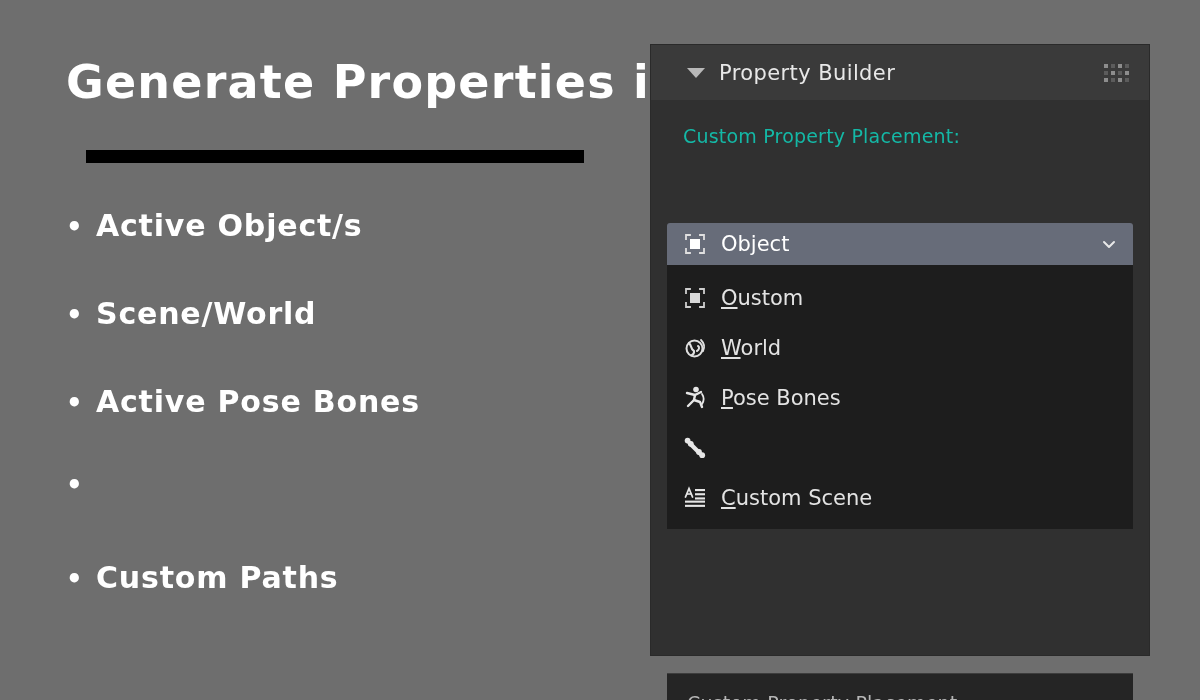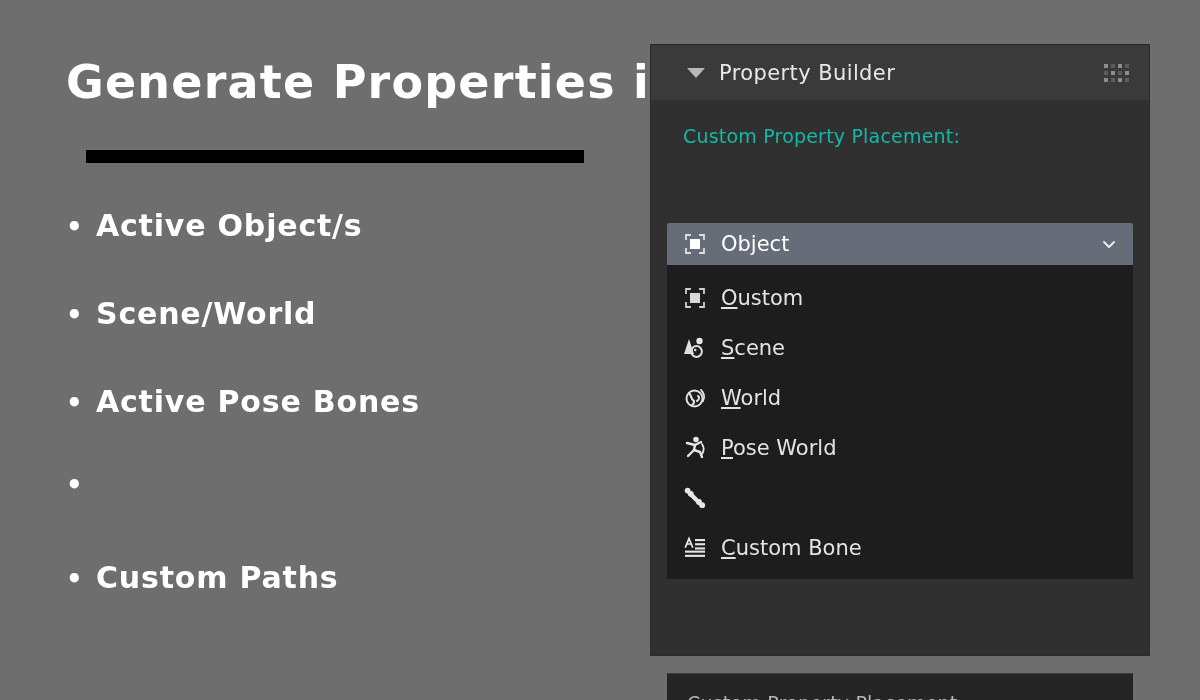--- a/index.html
+++ b/index.html
@@ -313,31 +313,20 @@
                 <path d="M18 4 H22 V8"></path>
               <path d="M22 18 V22 H18"></path>
                 <path d="M8 22 H4 V18"></path>
             </g>
           </svg>
         </span>
         <span class="item-label"><span class="accel">O</span><span>ustom</span></span>
       </div>
 
 
-      <div class="dropdown-item">
-        <span class="icon-box">
-          <svg width="26" height="26" viewBox="0 0 26 26">
-            <path d="M7 4 L12 19 L2 19 Z" fill="#e0e0e0"></path>
-            <circle cx="17.5" cy="6" r="3.2" fill="#e6e6e6"></circle>
-            <circle cx="14.5" cy="16.5" r="5.4" fill="none" stroke="#e0e0e0" stroke-width="2"></circle>
-            <circle cx="13.2" cy="15" r="1.3" fill="#e0e0e0"></circle>
-          </svg>
-        </span>
-        <span class="item-label"><span class="accel">S</span><span>cene</span></span>
-      </div>
 
       <div class="dropdown-item">
         <span class="icon-box">
           <svg width="26" height="26" viewBox="0 0 26 26">
             <circle cx="12.5" cy="13.5" r="8" fill="none" stroke="#e0e0e0" stroke-width="2"></circle>
             <path d="M7 8 C10 11 9 14 11 15 C13 16 12 19 10 20" fill="none" stroke="#e0e0e0" stroke-width="2.2" stroke-linecap="round"></path>
             <path d="M16 11 C18 12 17 15 15 16" fill="none" stroke="#e0e0e0" stroke-width="2" stroke-linecap="round"></path>
             <path d="M19 5 C22 8 23 12 21 16" fill="none" stroke="#e0e0e0" stroke-width="1.8" stroke-linecap="round"></path>
             <path d="M6 21 C3 18 3 11 6 7" fill="none" stroke="#e0e0e0" stroke-width="1.4" stroke-linecap="round" opacity="0"></path>
           </svg>
@@ -348,21 +337,21 @@
       <div class="dropdown-item">
         <span class="icon-box">
           <svg width="26" height="26" viewBox="0 0 26 26">
             <circle cx="14" cy="4.5" r="2.8" fill="#e6e6e6"></circle>
             <path d="M5 8 L13 10 L19 7" fill="none" stroke="#e6e6e6" stroke-width="2.4" stroke-linecap="round" stroke-linejoin="round"></path>
             <path d="M13 10 L12 15 L6 21" fill="none" stroke="#e6e6e6" stroke-width="2.4" stroke-linecap="round" stroke-linejoin="round"></path>
             <path d="M12 15 L18 17 L20 22" fill="none" stroke="#e6e6e6" stroke-width="2.4" stroke-linecap="round" stroke-linejoin="round"></path>
             <path d="M20 9 C22 12 22 16 20 19" fill="none" stroke="#e6e6e6" stroke-width="1.8" stroke-linecap="round"></path>
           </svg>
         </span>
-        <span class="item-label"><span class="accel">P</span><span>ose World</span></span>
+        <span class="item-label"><span class="accel">P</span><span>ose Bones</span></span>
       </div>
 
       <div class="dropdown-item">
         <span class="icon-box">
           <svg width="26" height="26" viewBox="0 0 26 26">
             <path d="M7.5 8 L18 18.5" stroke="#e6e6e6" stroke-width="4.2" stroke-linecap="round"></path>
             <circle cx="5.6" cy="5.6" r="2.9" fill="#e6e6e6"></circle>
             <circle cx="8.8" cy="8.8" r="2.9" fill="#e6e6e6"></circle>
             <circle cx="17" cy="17" r="2.9" fill="#e6e6e6"></circle>
             <circle cx="20.2" cy="20.2" r="2.9" fill="#e6e6e6"></circle>
@@ -375,21 +364,21 @@
           <svg width="26" height="26" viewBox="0 0 26 26">
             <path d="M3.5 12 L7 3.5 L10.5 12" fill="none" stroke="#e6e6e6" stroke-width="1.8" stroke-linecap="round"></path>
             <path d="M4.8 9 H9.2" stroke="#e6e6e6" stroke-width="1.6"></path>
             <rect x="13" y="4" width="10" height="2.1" fill="#e6e6e6"></rect>
             <rect x="13" y="8.2" width="10" height="2.1" fill="#e6e6e6"></rect>
             <rect x="13" y="12.4" width="10" height="2.1" fill="#e6e6e6"></rect>
             <rect x="3" y="15.6" width="20" height="2.1" fill="#e6e6e6"></rect>
             <rect x="3" y="19.8" width="20" height="2.1" fill="#e6e6e6"></rect>
           </svg>
         </span>
-        <span class="item-label"><span class="accel">C</span><span>ustom Bone</span></span>
+        <span class="item-label"><span class="accel">C</span><span>ustom Scene</span></span>
       </div>
 
     </div>
 
     <div class="list-sep"></div>
 
     <div class="footer-strip">
       <span class="footer-text">Custom Property Placement</span>
     </div>
 

